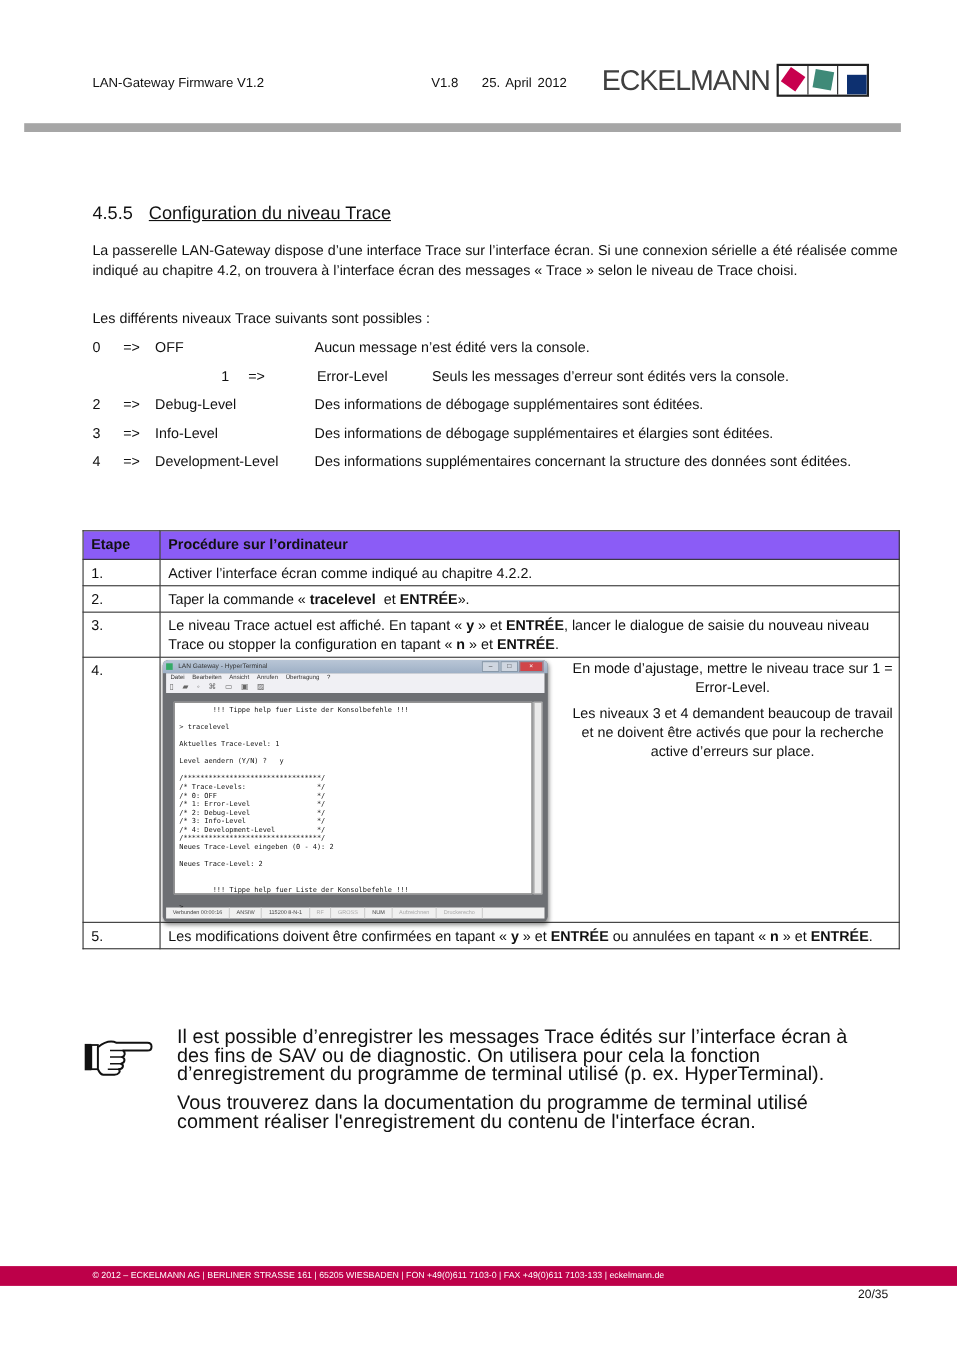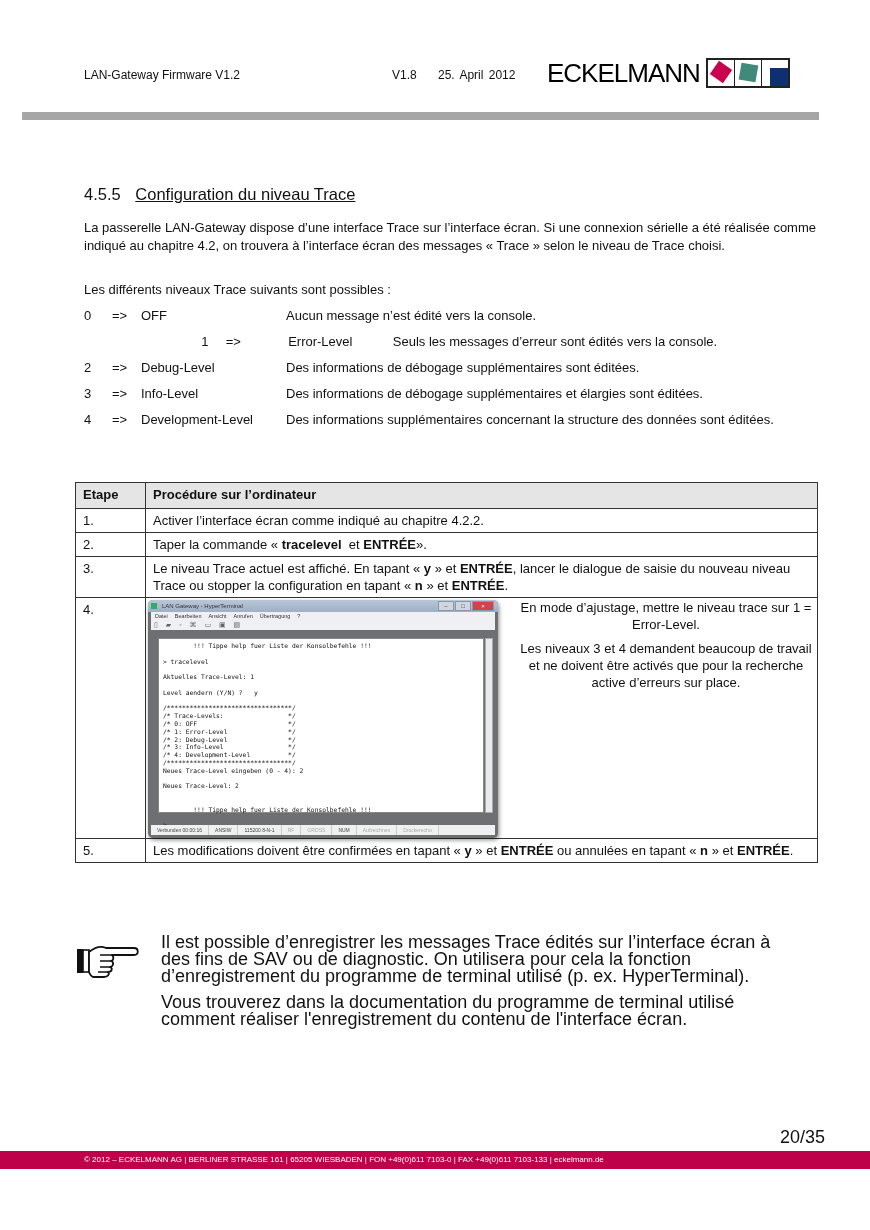--- a/index.html
+++ b/index.html
@@ -2,21 +2,21 @@
 <html><head>
 <meta charset="utf-8">
 <style>
   html, body { margin: 0; padding: 0; background: #ffffff; }
   body { width: 870px; height: 1230px; position: relative; font-family: "Liberation Sans", sans-serif; color: #111; overflow: hidden; }
   .abs { position: absolute; }
   
   .hdr-left { left: 84px; top: 68px; font-size: 12px; }
   .hdr-mid { left: 392px; top: 68px; font-size: 12px; word-spacing: 2px; }
   .logo { left: 547px; top: 58px; display: flex; align-items: center; }
-  .logo-text { font-size: 26px; letter-spacing: -1px; color: #000000; font-family: "Liberation Sans", sans-serif; line-height: 30px; }
+  .logo-text { font-size: 26px; letter-spacing: -1px; color: #404040; font-family: "Liberation Sans", sans-serif; line-height: 30px; }
   .logo-boxes { display: flex; margin-left: 6px; border: 2px solid #222; height: 26px; }
   .logo-box { width: 26px; height: 26px; position: relative; border-right: 1px solid #222; overflow: hidden; }
   .logo-box:last-child { border-right: none; }
   .lb-red { position: absolute; left: 5px; top: 4px; width: 16px; height: 16px; background: #c8004e; transform: rotate(35deg); }
   .lb-green { position: absolute; left: 5px; top: 4px; width: 17px; height: 17px; background: #3f8a78; transform: rotate(10deg); }
   .lb-blue { position: absolute; left: 8px; top: 8px; width: 18px; height: 18px; background: #0d3070; }
   .hdr-bar { left: 22px; top: 112px; width: 797px; height: 8px; background: #a6a6a6; }
 
   
   .sec-title { left: 84px; top: 185px; font-size: 16.5px; }
@@ -26,21 +26,21 @@
   .p1 { top: 219px; }
   .p2 { top: 281px; }
   .lvl { left: 84px; width: 740px; font-size: 13px; line-height: 18px; }
   .lvl .n { display: inline-block; width: 28px; }
   .lvl .arr { display: inline-block; width: 29px; }
   .lvl .name { display: inline-block; width: 145px; }
 
   
   table.steps { position: absolute; left: 75px; top: 482px; width: 743px; border-collapse: collapse; font-size: 13px; }
   table.steps td, table.steps th { border: 1px solid #333; padding: 3px 6px 3px 7px; vertical-align: top; text-align: left; line-height: 17px; }
-  table.steps th { background: #e5e5e5; font-weight: bold; height: 19px; }
+  table.steps th { background: #8b5cf6; font-weight: bold; height: 19px; }
   table.steps td.c1 { width: 56px; }
   table.steps tr.r-short td { height: 17px; }
   .just { text-align: justify; }
 
   
   .ht { position: relative; width: 350px; height: 238px; margin: 0 0 0 0px; background: #6d6f73; border-radius: 5px; box-shadow: 1px 2px 4px rgba(0,0,0,0.45); overflow: hidden; }
   .ht-title { height: 12px; background: linear-gradient(#b9c6d6, #9eb0c6); font-size: 6px; color: #333; padding-left: 14px; line-height: 12px; position: relative; }
   .ht-title .winico { position: absolute; left: 3px; top: 3px; width: 6px; height: 6px; background: #3a6; }
   .ht-ctrl { position: absolute; right: 4px; top: 1px; display: flex; }
   .ht-ctrl span { display: block; width: 14px; height: 8px; margin-left: 1px; background: #cfd6e0; border: 1px solid #8899aa; font-size: 6px; line-height: 8px; text-align: center; }
@@ -59,21 +59,21 @@
   .cell4 .txt { width: 300px; padding-top: 1px; text-align: center; }
   .cell4 .txt p { margin: 0 0 7px 0; line-height: 17px; }
 
   
   .hand { left: 76px; top: 940px; width: 64px; height: 40px; }
   .note { left: 161px; width: 620px; font-size: 18px; line-height: 17px; }
   .n1 { top: 934px; }
   .n2 { top: 994px; }
 
   
-  .pgnum { left: 780px; top: 1127px; font-size: 18px; }
+  .pgnum { left: 780px; top: 1171px; font-size: 11px; }
   .footbar { left: 0; top: 1151px; width: 870px; height: 18px; background: #bd0049; }
   .foottext { left: 84px; top: 1155px; font-size: 8px; color: #fff; white-space: nowrap; }
 </style>
 </head>
 <body>
 
 <div class="abs hdr-left">LAN-Gateway Firmware V1.2</div>
 <div class="abs hdr-mid" style="white-space:pre;">V1.8    25. April 2012</div>
 <div class="abs logo">
   <span class="logo-text">ECKELMANN</span>

